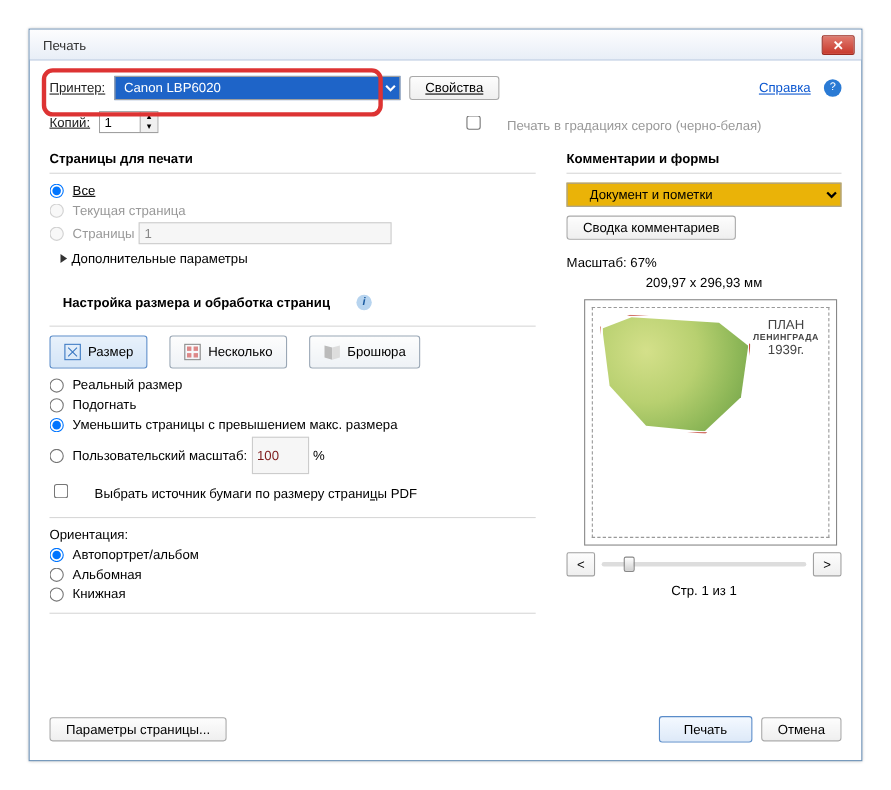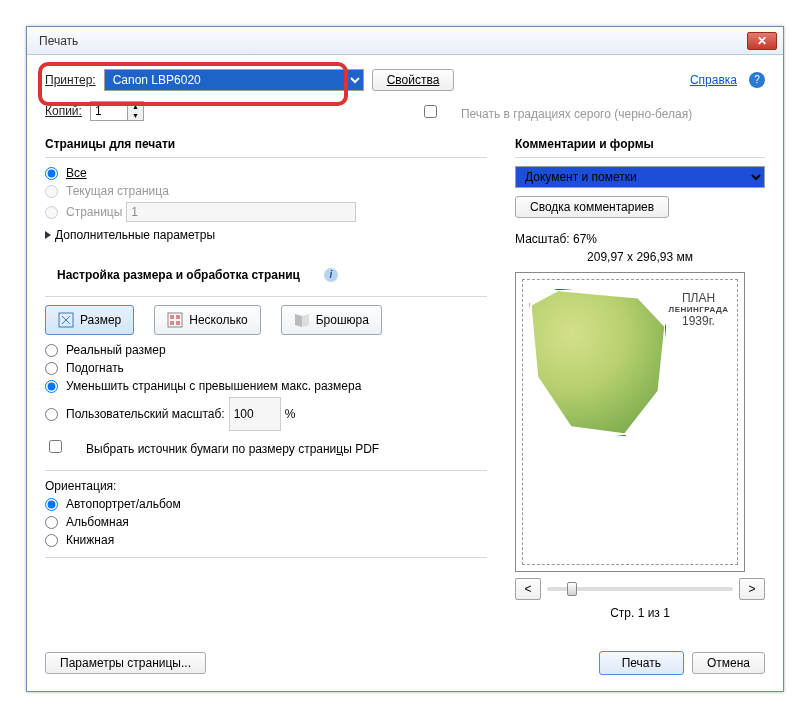--- a/index.html
+++ b/index.html
@@ -23,41 +23,41 @@
 .spinner .arrows { width: 16px; display: flex; flex-direction: column; border-left: 1px solid #a0a0a0; }
 .spinner .arrows div { flex: 1; font-size: 7px; text-align: center; line-height: 9px; background: #f0f0f0; cursor: pointer; }
 .checkbox-row { display: flex; align-items: flex-end; gap: 21px; }
 input[type=checkbox] { width: 13px; height: 13px; }
 input[type=radio] { margin: 0 4px 0 0; }
 .group-title { font-weight: bold; margin: 10px 0 6px; }
 hr.sep { border: none; border-top: 1px solid #d8d8d8; margin: 2px 0 8px; }
 .radio-row { display: flex; align-items: center; gap: 4px; margin: 4px 0; }
 .disabled { color: #999; }
 input.pages-input { width: 230px; height: 20px; border: 1px solid #ccc; background: #f6f6f6; padding: 0 4px; color: #888; }
-.more-params { display: flex; align-items: center; gap: 4px; cursor: pointer; margin: 6px 0 0 0; }
+.more-params { display: flex; align-items: center; gap: 4px; cursor: pointer; margin: 6px 0 0 10px; }
 .triangle-right { display: inline-block; width: 0; height: 0; border-top: 4px solid transparent; border-bottom: 4px solid transparent; border-left: 6px solid #333; }
 .info-icon { display:inline-block; width:14px; height:14px; border-radius:50%; background:#b7d4ef; color:#1a5aa0; font-size:10px; text-align:center; line-height:14px; font-style:italic; font-weight:bold; margin-left:4px; }
 .tab-row { display: flex; gap: 20px; margin: 8px 0; }
 .tab-btn { display: flex; align-items: center; gap: 6px; border: 1px solid #9aa7b5; border-radius: 3px; padding: 6px 12px; background: linear-gradient(#fdfdfd,#eef2f6); cursor: pointer; }
 .tab-btn.active { background: linear-gradient(#e8f1fb,#d4e5f7); border-color: #5a8cc9; }
 .tab-icon { width: 16px; height: 16px; display: inline-block; }
 .cols { display: flex; gap: 28px; }
 .left-col { flex: 1; min-width: 0; }
 .right-col { width: 250px; }
-select.combo { width: 100%; height: 22px; border: 1px solid #a0a0a0; background: #1d4ed8; padding-left: 5px; }
-.preview-box { border: 1px solid #888; width: 230px; height: 300px; margin: 8px 0 4px; background: #fff; padding: 6px; }
+select.combo { width: 100%; height: 22px; border: 1px solid #a0a0a0; background: #eab308; padding-left: 16px; }
+.preview-box { border: 1px solid #888; width: 230px; height: 224px; margin: 8px 16px 4px; background: #fff; padding: 6px; }
 .preview-inner { width: 100%; height: 100%; border: 1px dashed #999; position: relative; overflow: hidden; }
 .slider-row { display: flex; align-items: center; gap: 6px; margin-top: 6px; }
 .sq-btn { width: 26px; height: 22px; border: 1px solid #a0a0a0; background: linear-gradient(#fdfdfd,#efefef); border-radius: 2px; cursor: pointer; display:flex; align-items:center; justify-content:center; }
 .slider { flex: 1; height: 4px; background: #ddd; border-radius: 2px; position: relative; }
 .slider .thumb { position: absolute; left: 20px; top: -5px; width: 10px; height: 14px; background: linear-gradient(#fff,#d0d0d0); border: 1px solid #888; border-radius: 2px; }
 .footer { position: absolute; bottom: 16px; left: 18px; right: 18px; display: flex; align-items: center; }
 .footer .spacer { flex: 1; }
 .btn-primary { background: linear-gradient(#f4f9ff,#dde9f8); border: 1px solid #5a8cc9; padding: 4px 22px; }
-input.scale-input { width: 52px; height: 20px; border: 1px solid #ccc; background: #f6f6f6; color: #000000; text-align: left; padding: 16px 4px; }
+input.scale-input { width: 52px; height: 20px; border: 1px solid #ccc; background: #f6f6f6; color: #7f1d1d; text-align: left; padding: 16px 4px; }
 .map-bg { position:absolute; inset:0; }
 .map-land { position:absolute; left:4%; top:4%; width:62%; height:50%; background: radial-gradient(circle at 30% 30%, #d4e08a 0%, #b8d070 40%, #8fb858 70%, #6a9c45 100%); clip-path: polygon(0 10%, 20% 0, 80% 5%, 100% 25%, 95% 70%, 70% 100%, 30% 95%, 5% 60%); }
 .map-border { position:absolute; left:3%; top:3%; width:64%; height:52%; border:1.5px solid #c0392b; clip-path: polygon(0 10%, 20% 0, 80% 5%, 100% 25%, 95% 70%, 70% 100%, 30% 95%, 5% 60%); }
 .map-title-block { position:absolute; right:4%; top:4%; width:28%; text-align:center; font-size:6px; color:#444; }
 .map-title-block .big { font-size:8px; font-weight:bold; letter-spacing:0.5px; }
 </style>
 </head>
 <body>
 
 <div class="window">

